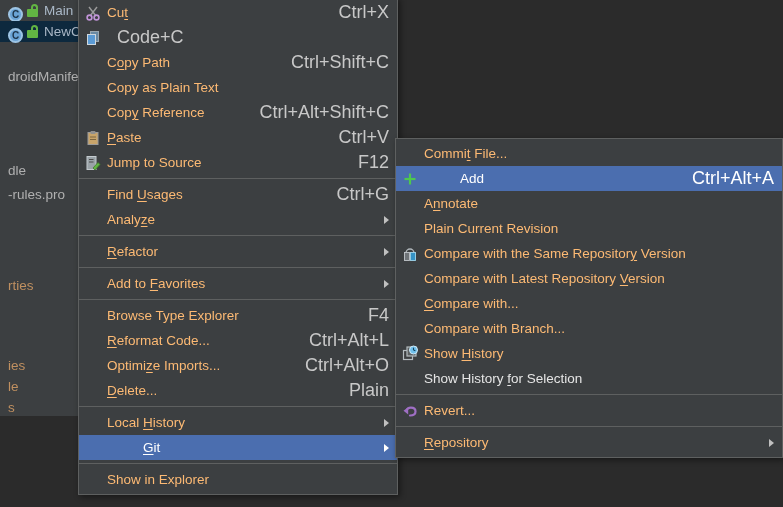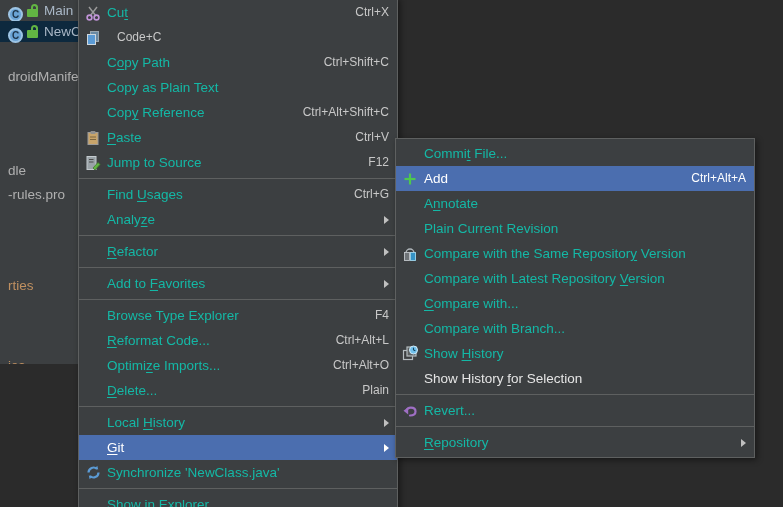--- a/index.html
+++ b/index.html
@@ -17,21 +17,21 @@
     position: relative;
     -webkit-font-smoothing: antialiased;
   }
 
   
   #ide-root { position: absolute; inset: 0; background: #2b2b2b; }
 
   .project-panel {
     position: absolute;
     left: 0; top: 0;
-    width: 84px; height: 364px;
+    width: 84px; height: 416px;
     background: #3c3f41;
     overflow: hidden;
   }
   .tree-row {
     position: absolute;
     left: 0;
     height: 21px;
     line-height: 21px;
     white-space: nowrap;
     font-size: 13.5px;
@@ -86,21 +86,21 @@
   
   .menu {
     position: absolute;
     background: #3c3f41;
     border: 1px solid #5e6060;
     box-sizing: border-box;
     box-shadow: 2px 2px 6px rgba(0,0,0,0.45);
     padding: 2px 0;
   }
   #context-menu { left: 78px; top: -3px; width: 320px; }
-  #git-submenu  { left: 395px; top: 138px; width: 360px; }
+  #git-submenu  { left: 395px; top: 138px; width: 388px; }
 
   .menu-item {
     position: relative;
     height: 25px;
     line-height: 25px;
     display: flex;
     align-items: center;
     padding: 0 8px 0 0;
     white-space: nowrap;
     cursor: default;
@@ -108,32 +108,32 @@
   .menu-item .gutter {
     width: 28px;
     min-width: 28px;
     height: 25px;
     display: flex;
     align-items: center;
     justify-content: center;
   }
   .menu-item .label {
     flex: 1;
-    color: #14b8a6;
+    color: #fdba74;
     font-size: 13.5px;
     padding-right: 14px;
     overflow: hidden;
     text-overflow: ellipsis;
   }
   .menu-item .accel {
     color: #c8c8c8;
-    font-size: 12px;
+    font-size: 18px;
     padding-left: 10px;
   }
-  .menu-item.highlight { background: #4b6eaf; }
+  .menu-item.highlight { background: #4b6eaf; gap: 36px; }
   .menu-item.highlight .label,
   .menu-item.highlight .accel { color: #ffffff; }
   .menu-item.disabled .label { color: #e5e5e5; }
   .menu-item .arrow {
     width: 0; height: 0;
     border-left: 5px solid #c0c0c0;
     border-top: 4px solid transparent;
     border-bottom: 4px solid transparent;
     margin-left: 6px;
   }
@@ -275,31 +275,20 @@
       <div class="menu-item">
         <span class="gutter"></span>
         <span class="label">Local <span class="mn">H</span>istory</span>
         <span class="arrow"></span>
       </div>
       <div class="menu-item highlight">
         <span class="gutter"></span>
         <span class="label"><span class="mn">G</span>it</span>
         <span class="arrow"></span>
       </div>
-      <div class="menu-item">
-        <span class="gutter">
-          <svg class="ic" width="17" height="17" viewBox="0 0 17 17">
-            <path d="M3.5 8.5a5 5 0 0 1 8.5-3.5" fill="none" stroke="#5b9bd5" stroke-width="2.2"></path>
-            <path d="M13.5 8.5a5 5 0 0 1-8.5 3.5" fill="none" stroke="#5b9bd5" stroke-width="2.2"></path>
-            <path d="M12.3 1.8 l0.9 3.6 -3.6 -0.6 z" fill="#5b9bd5"></path>
-            <path d="M4.7 15.2 l-0.9 -3.6 3.6 0.6 z" fill="#5b9bd5"></path>
-          </svg>
-        </span>
-        <span class="label">Synchronize 'NewClass.java'</span>
-      </div>
       <div class="menu-sep"></div>
       <div class="menu-item">
         <span class="gutter"></span>
         <span class="label">Show in Explorer</span>
       </div>
     </div>
 
   <div class="menu" id="git-submenu">
       <div class="menu-item">
         <span class="gutter"></span>

